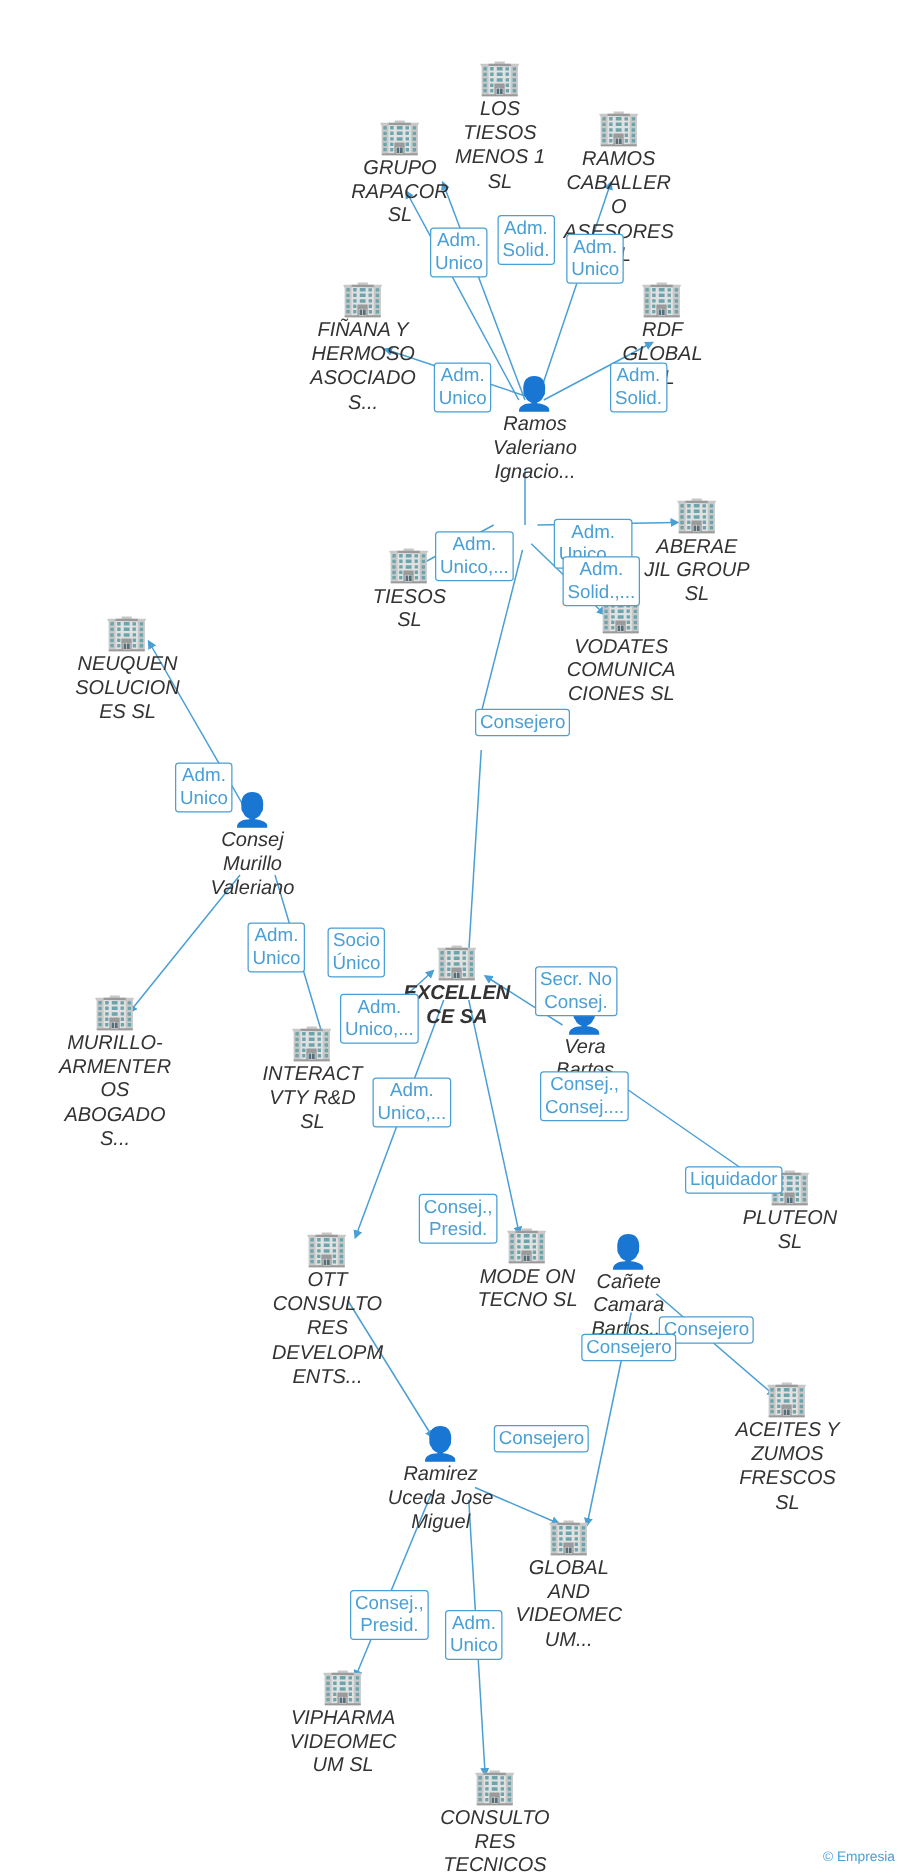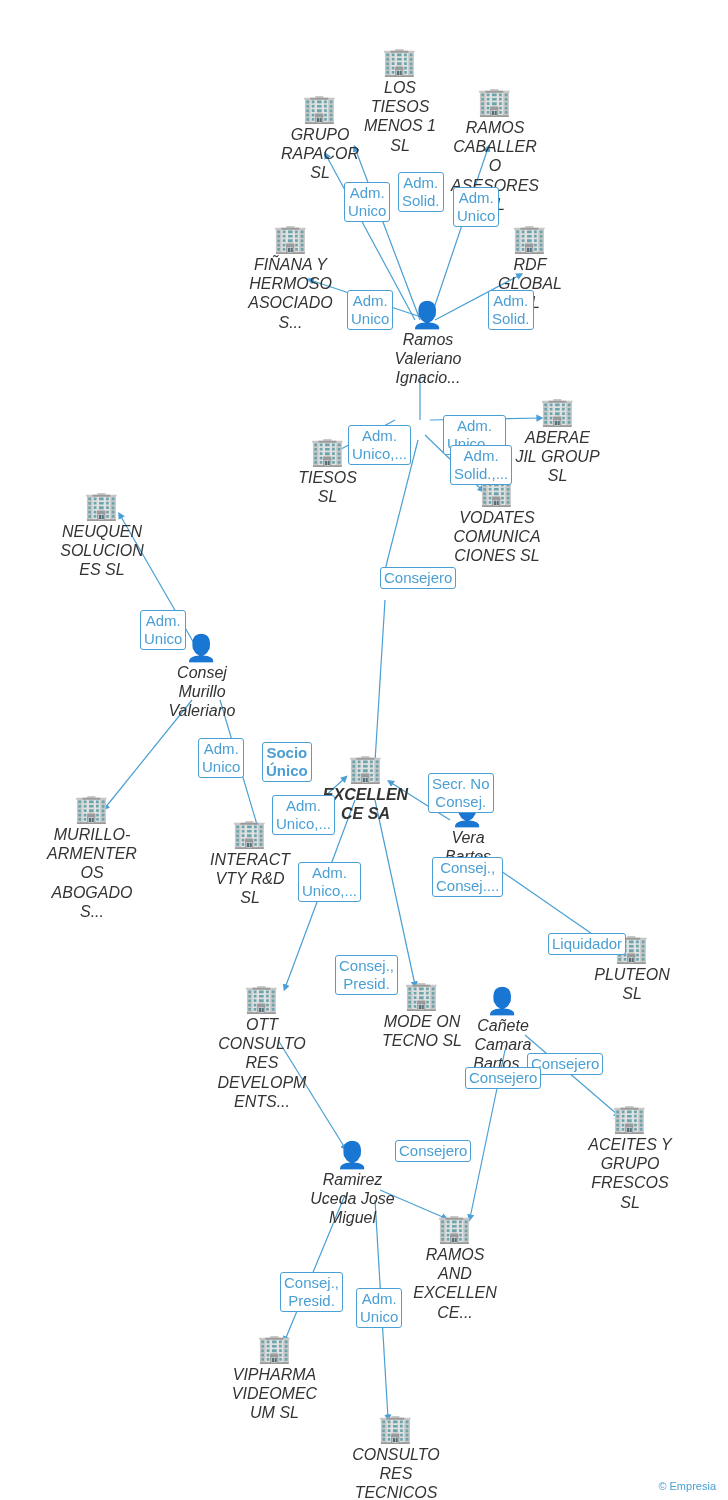--- a/index.html
+++ b/index.html
@@ -222,31 +222,31 @@
     <div class="node-label">OTT CONSULTORES DEVELOPMENTS...</div>
   </div>
 
   <div class="node" style="left:382px;top:982px;width:80px;">
     <div class="company-icon">🏢</div>
     <div class="node-label">MODE ON TECNO  SL</div>
   </div>
 
   <div class="node" style="left:585px;top:1105px;width:90px;">
     <div class="company-icon">🏢</div>
-    <div class="node-label">ACEITES Y GRUPO FRESCOS  SL</div>
+    <div class="node-label">ACEITES Y ZUMOS FRESCOS  SL</div>
   </div>
 
   <div class="node" style="left:310px;top:1142px;width:85px;">
     <div class="person-icon">👤</div>
     <div class="node-label">Ramirez Uceda Jose Miguel</div>
   </div>
 
   <div class="node" style="left:415px;top:1215px;width:80px;">
     <div class="company-icon">🏢</div>
-    <div class="node-label">RAMOS AND EXCELLENCE...</div>
+    <div class="node-label">GLOBAL AND VIDEOMECUM...</div>
   </div>
 
   <div class="node" style="left:232px;top:1335px;width:85px;">
     <div class="company-icon">🏢</div>
     <div class="node-label">VIPHARMA VIDEOMECUM SL</div>
   </div>
 
   <div class="node" style="left:352px;top:1415px;width:88px;">
     <div class="company-icon">🏢</div>
     <div class="node-label">CONSULTORES TECNICOS ABERAE  SL</div>
@@ -278,21 +278,21 @@
   </div>
   <div class="badge-container" style="left:380px;top:567px;">
     <div class="badge">Consejero</div>
   </div>
   <div class="badge-container" style="left:140px;top:610px;">
     <div class="badge">Adm.<br>Unico</div>
   </div>
   <div class="badge-container" style="left:198px;top:738px;">
     <div class="badge">Adm.<br>Unico</div>
   </div>
-  <div class="badge-container" style="left:262px;top:742px;font-weight:bold;">
+  <div class="badge-container" style="left:262px;top:742px;">
     <div class="badge">Socio<br>Único</div>
   </div>
   <div class="badge-container" style="left:272px;top:795px;">
     <div class="badge">Adm.<br>Unico,...</div>
   </div>
   <div class="badge-container" style="left:428px;top:773px;">
     <div class="badge">Secr. No<br>Consej.</div>
   </div>
   <div class="badge-container" style="left:298px;top:862px;">
     <div class="badge">Adm.<br>Unico,...</div>

